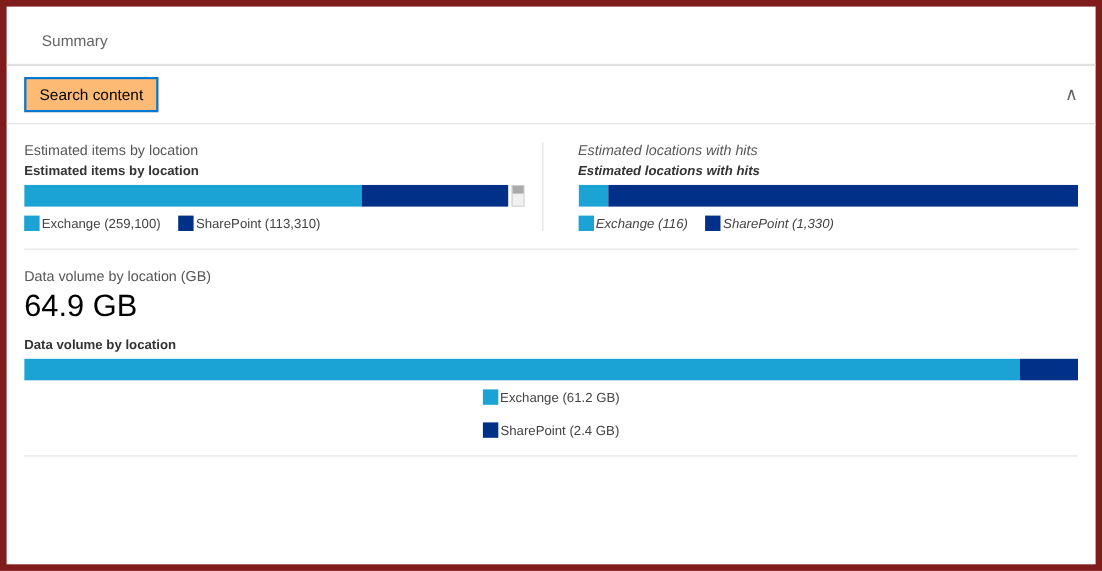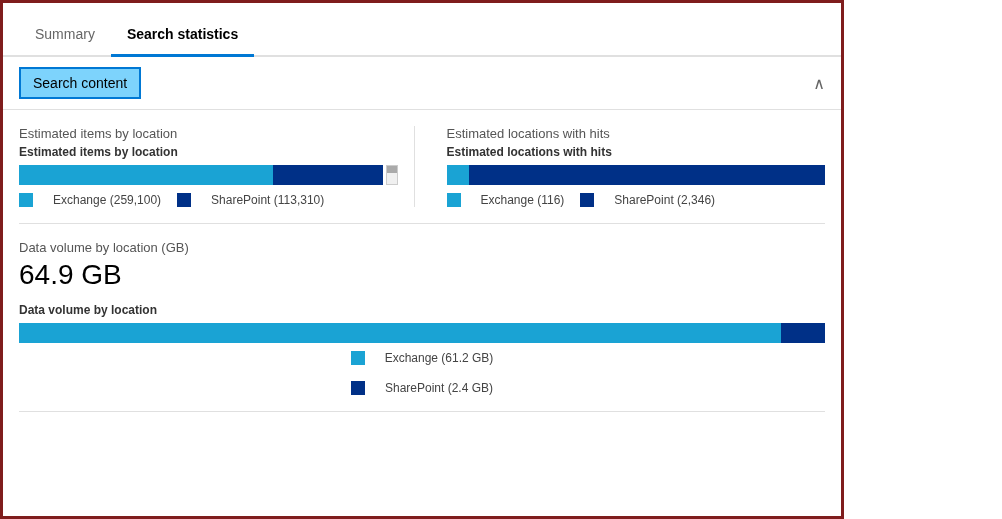--- a/index.html
+++ b/index.html
@@ -3,24 +3,24 @@
   <meta charset="utf-8">
   <style>
     * { box-sizing: border-box; margin: 0; padding: 0; }
     body {
       font-family: 'Segoe UI', Arial, sans-serif;
       background: #fff;
       color: #333;
       font-size: 14px;
     }
     .container {
-      width: 844px;
+      width: 1002px;
       min-height: 519px;
       background: #fff;
-      border: 3px solid #7f1d1d;
+      border: 6px solid #7f1d1d;
       overflow: hidden;
     }
     
     .tab-bar {
       display: flex;
       align-items: flex-end;
       border-bottom: 2px solid #e0e0e0;
       padding: 0 16px;
       height: 54px;
     }
@@ -40,21 +40,21 @@
     
     .section-header {
       display: flex;
       align-items: center;
       justify-content: space-between;
       padding: 10px 16px;
       border-bottom: 1px solid #e0e0e0;
     }
     .search-content-btn {
       border: 2px solid #0078d4;
-      background: #7dd3fc;
+      background: #fdba74;
       color: #000;
       padding: 6px 12px;
       font-size: 14px;
       cursor: pointer;
       font-family: 'Segoe UI', Arial, sans-serif;
     }
     .chevron-icon {
       font-size: 16px;
       color: #666;
       cursor: pointer;
@@ -70,20 +70,21 @@
       margin-bottom: 16px;
     }
     .col-left {
       flex: 1;
       border-right: 1px solid #e0e0e0;
       padding-right: 16px;
       position: relative;
     }
     .col-right {
       flex: 1;
+      font-style: italic;
     }
     .stat-label {
       font-size: 13px;
       color: #555;
       margin-bottom: 4px;
     }
     .stat-value {
       font-size: 28px;
       font-weight: 300;
       color: #000;
@@ -129,21 +130,21 @@
     .legend {
       display: flex;
       gap: 16px;
       margin-top: 8px;
       flex-wrap: wrap;
       align-items: center;
     }
     .legend-item {
       display: flex;
       align-items: center;
-      gap: 20px;
+      gap: 2px;
       font-size: 12px;
       color: #444;
     }
     .legend-color {
       width: 14px;
       height: 14px;
       flex-shrink: 0;
     }
     
     .divider {
@@ -162,21 +163,20 @@
       width: 100%;
     }
   </style>
 </head>
 <body>
 
 <div class="container">
 
   <div class="tab-bar">
     <div class="tab">Summary</div>
-    <div class="tab active">Search statistics</div>
   </div>
 
   <div class="section-header">
     <button class="search-content-btn">Search content</button>
     <span class="chevron-icon">∧</span>
   </div>
 
   <div class="main-content">
     <div class="two-col">
 
@@ -213,21 +213,21 @@
             <div class="bar-segment" style="width: 94%; background-color: #003087;"></div>
           </div>
         </div>
         <div class="legend">
           <div class="legend-item">
             <div class="legend-color" style="background-color: #1aa3d4;"></div>
             <span>Exchange (116)</span>
           </div>
           <div class="legend-item">
             <div class="legend-color" style="background-color: #003087;"></div>
-            <span>SharePoint (2,346)</span>
+            <span>SharePoint (1,330)</span>
           </div>
         </div>
       </div>
     </div>
 
     <hr class="divider">
   </div>
 
   <div class="bottom-section">
     <div class="stat-label">Data volume by location (GB)</div>

